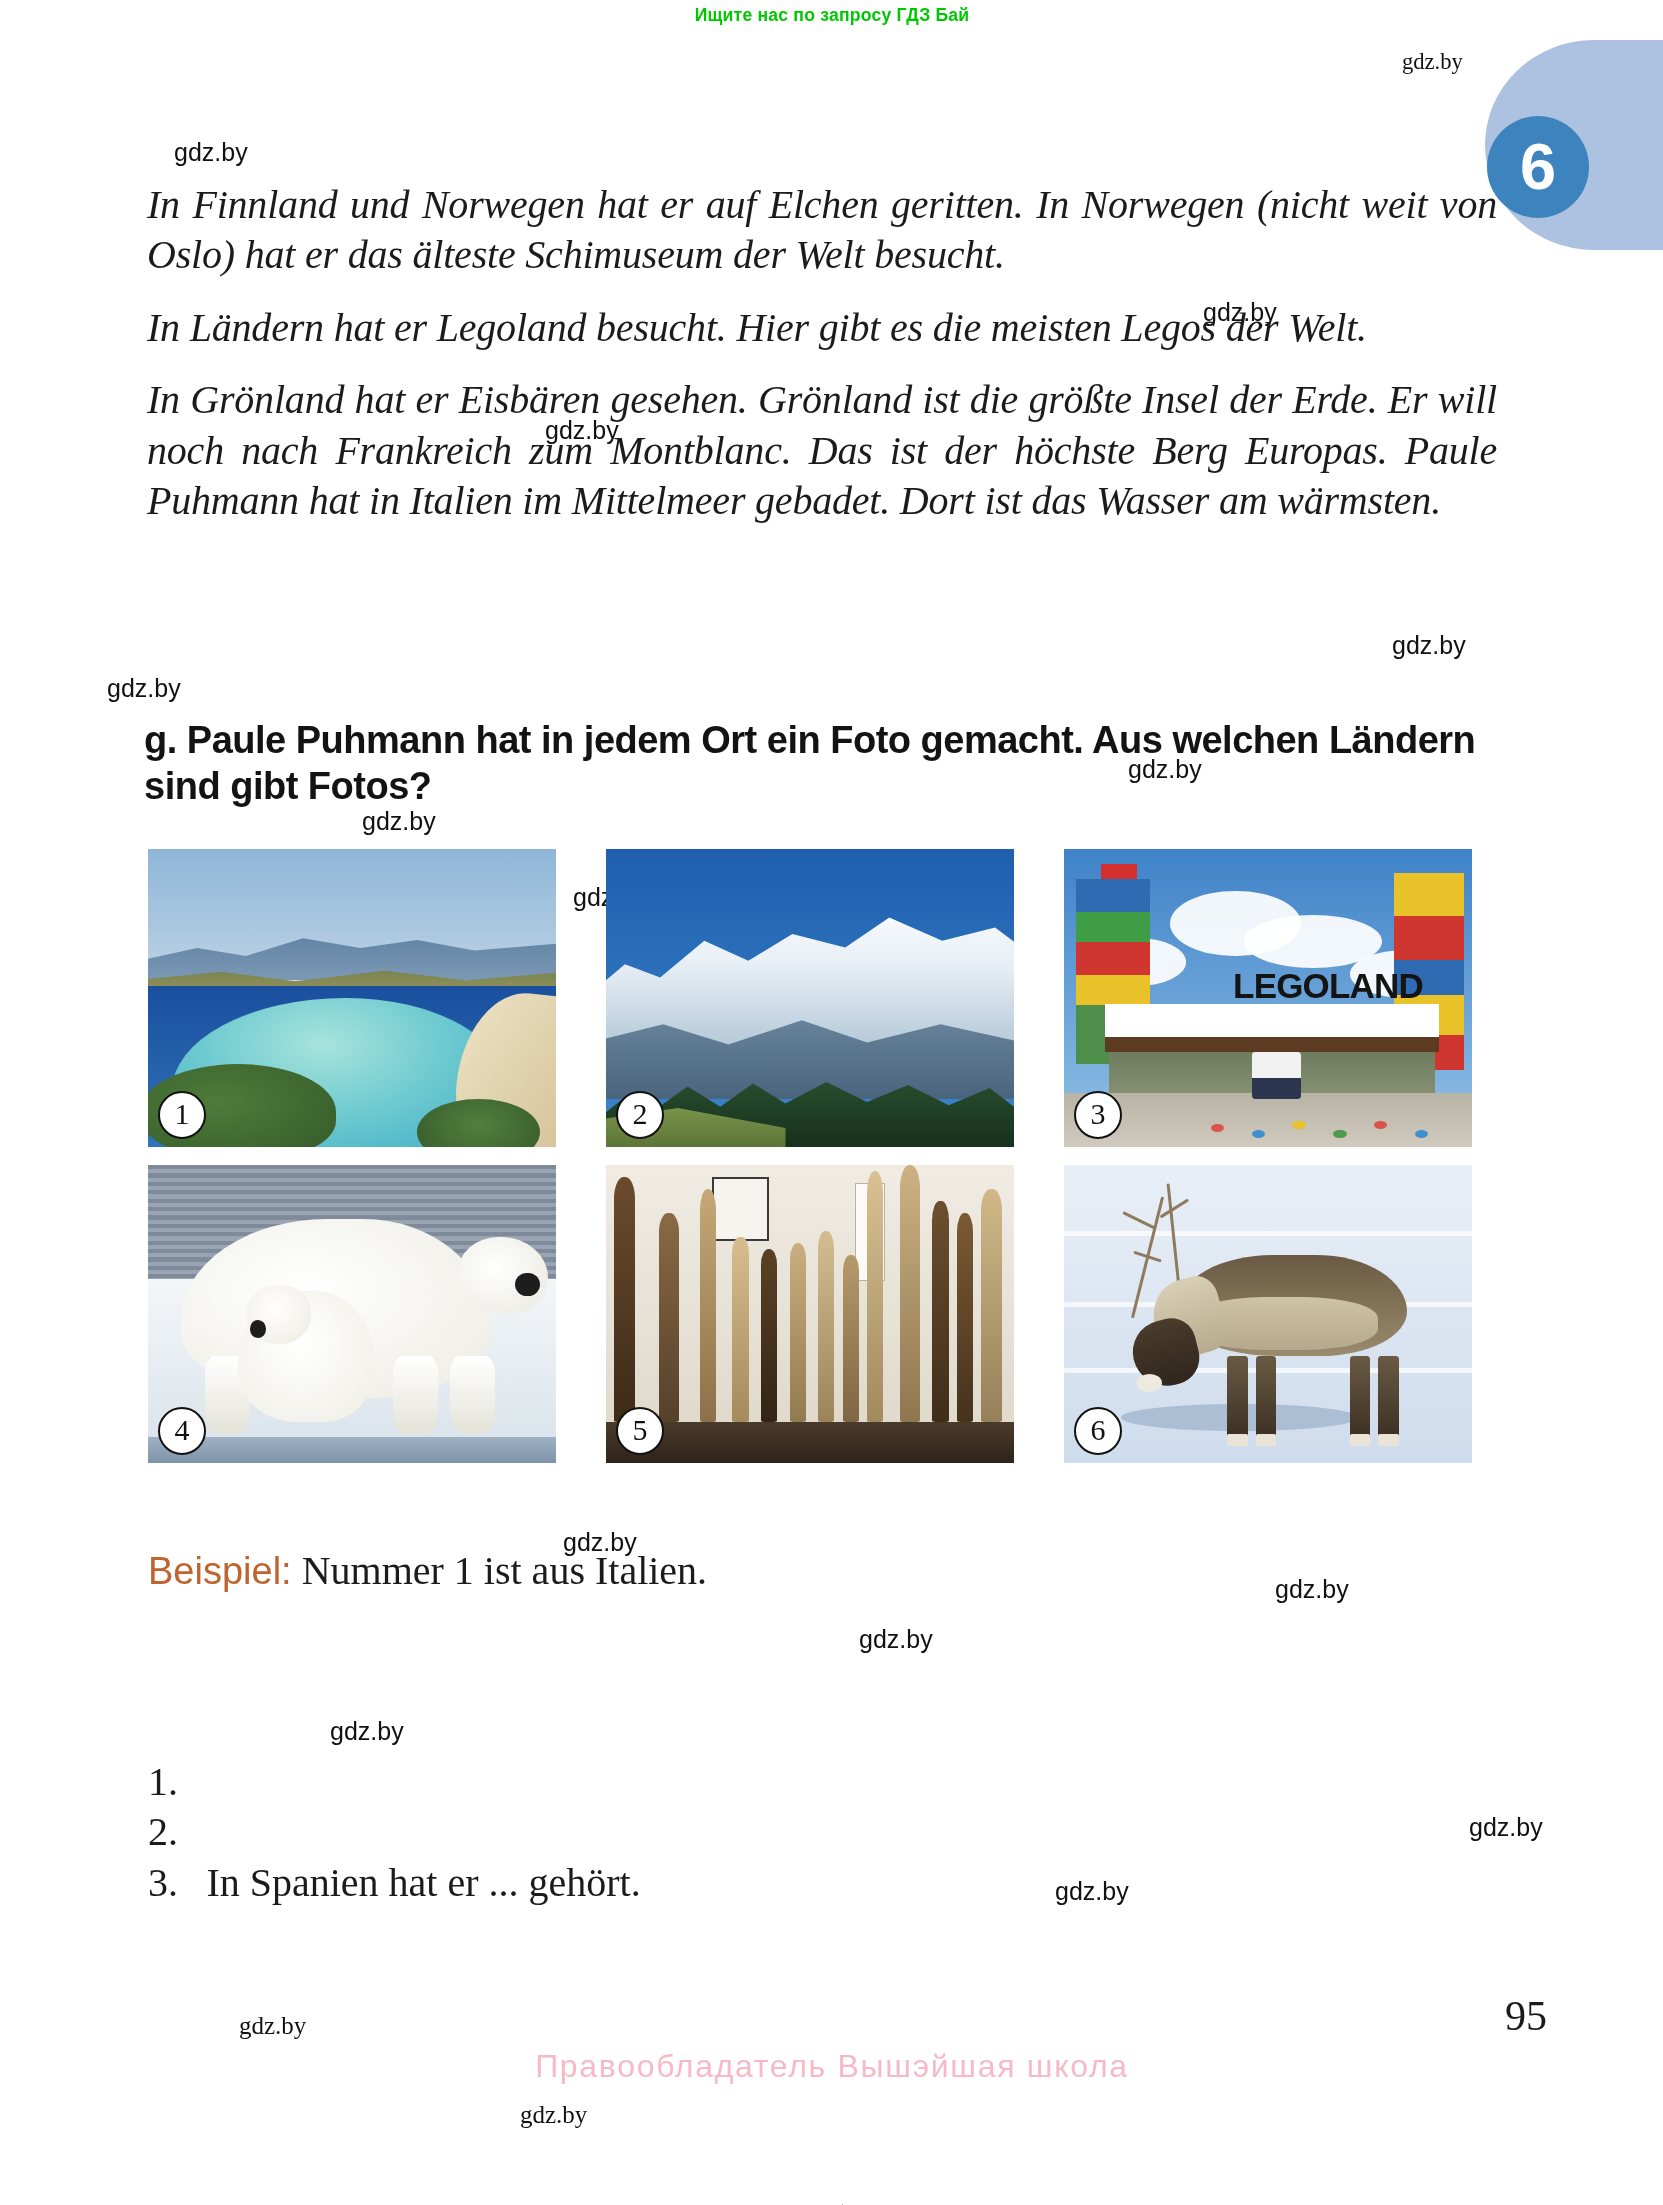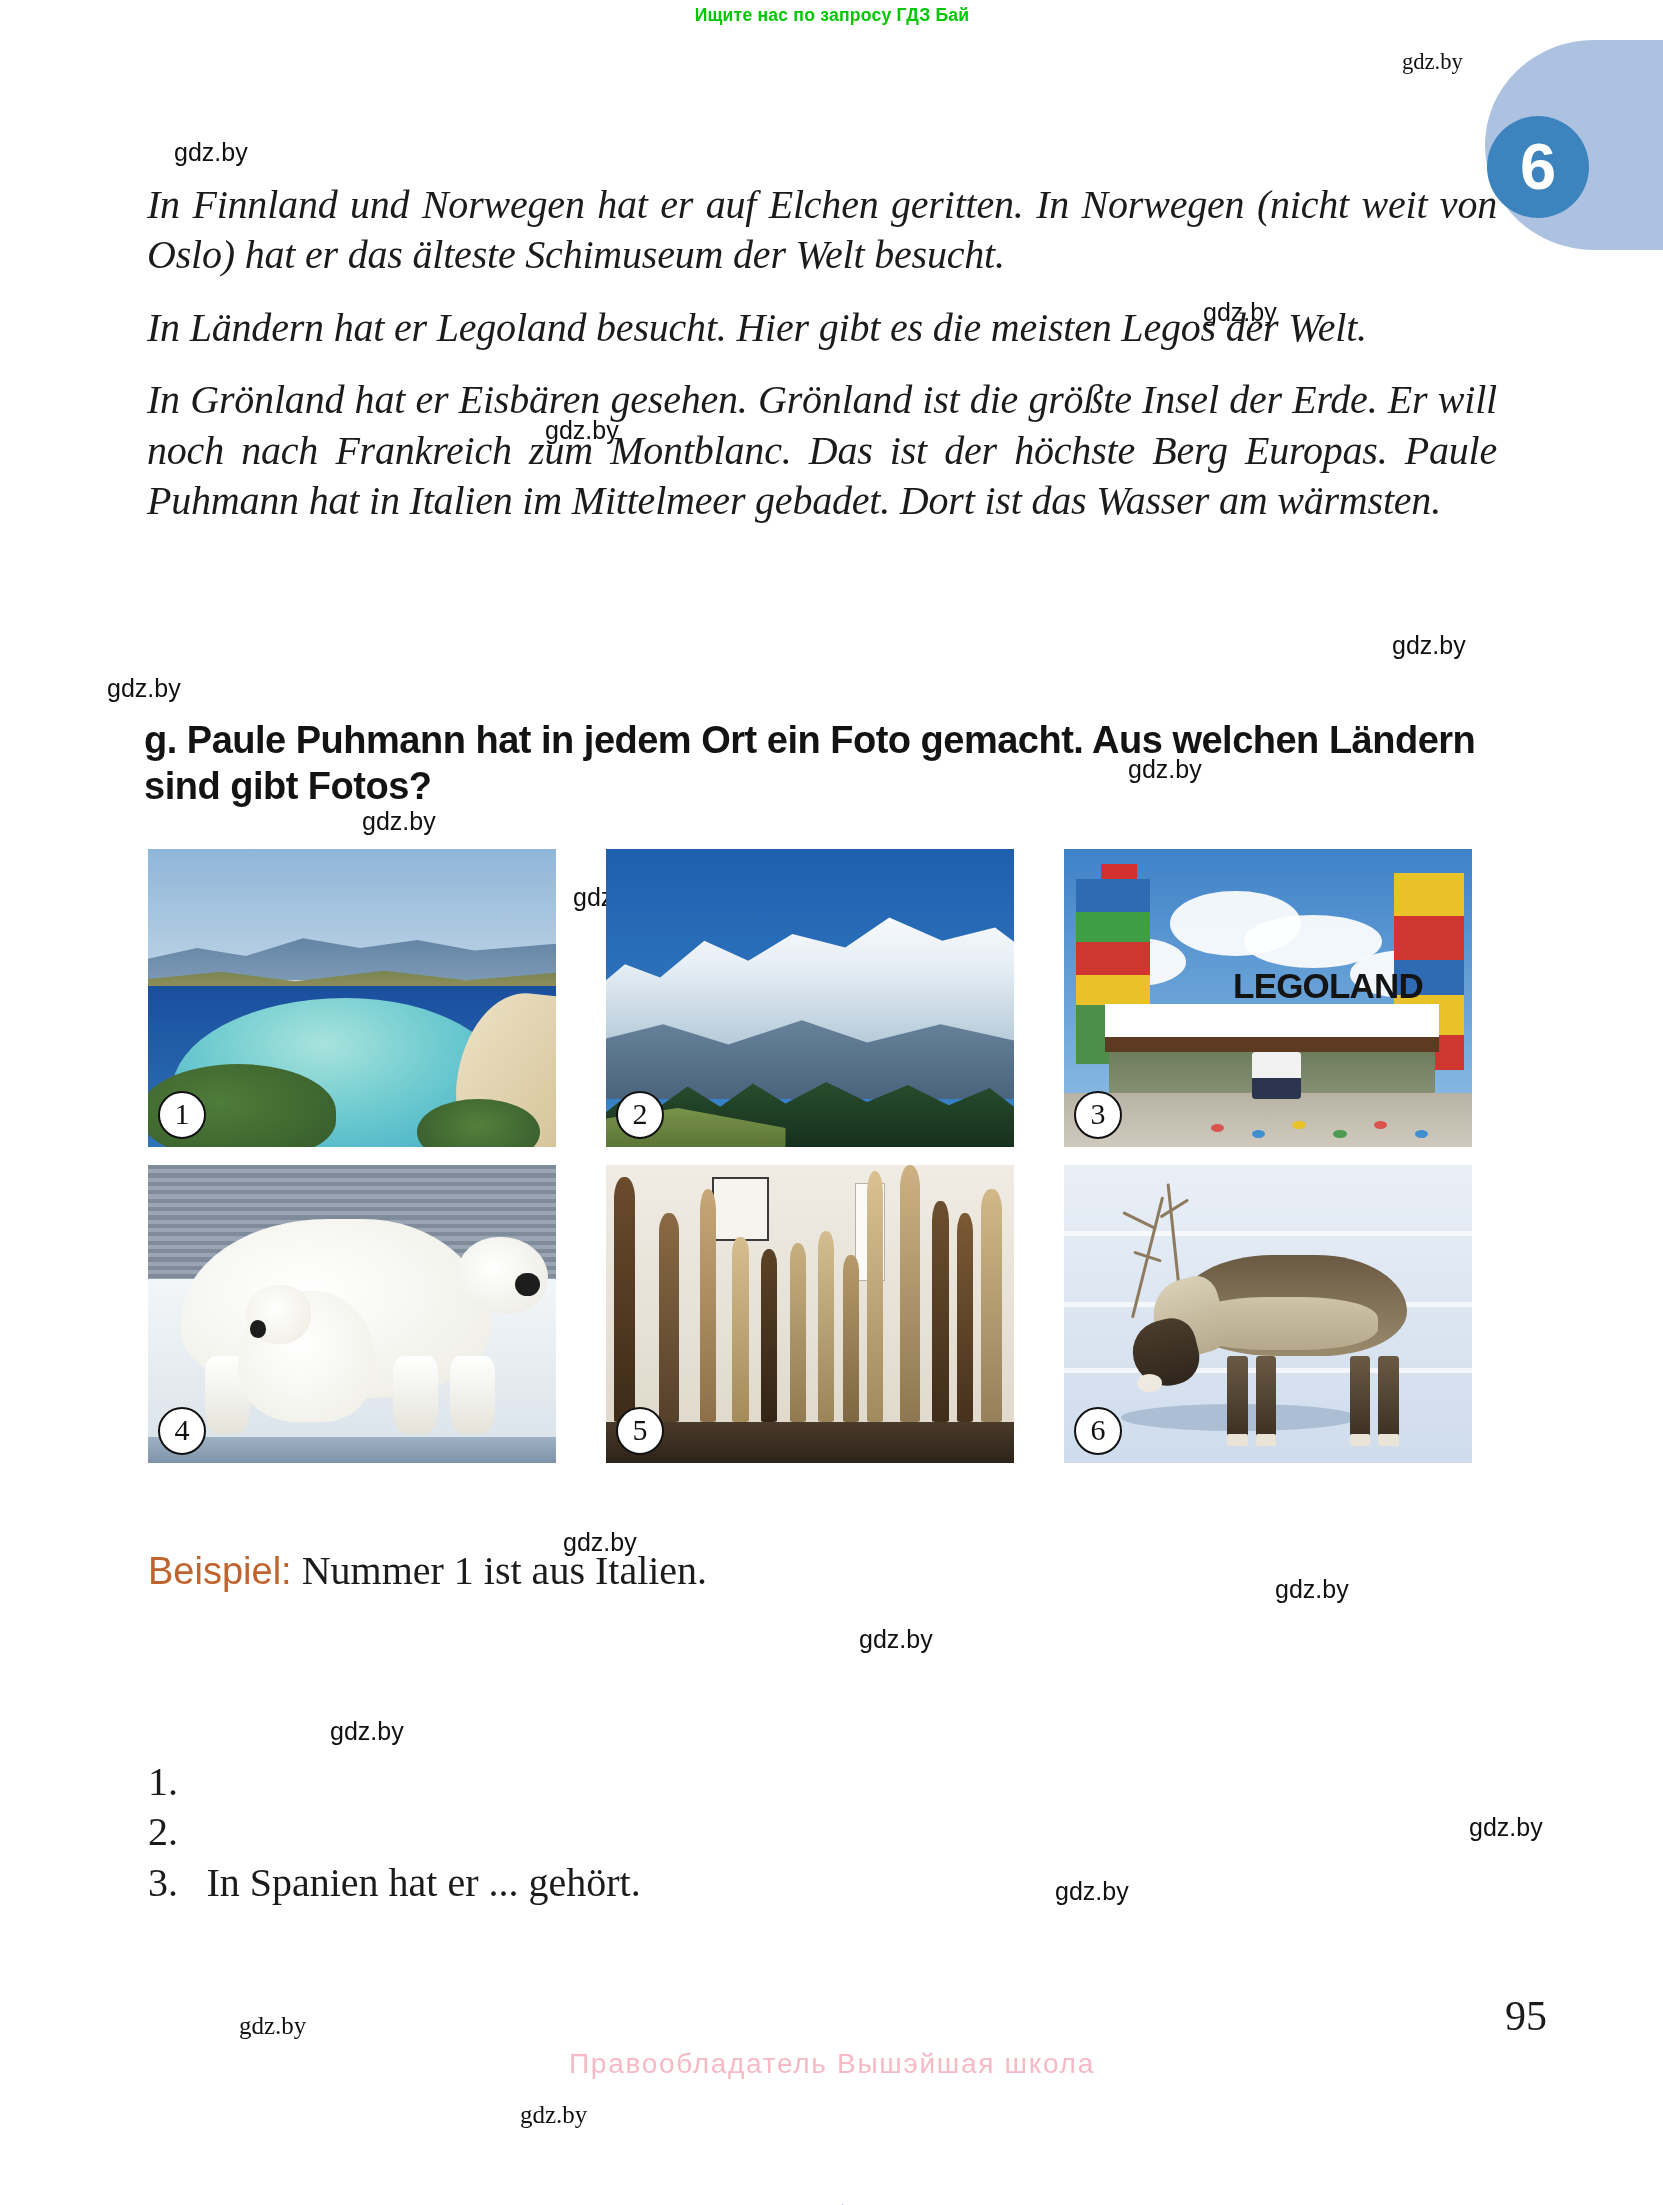--- a/index.html
+++ b/index.html
@@ -307,21 +307,21 @@
     top: 1992px;
     font-size: 42px;
   }
   .copyright {
     position: absolute;
     left: 0;
     top: 2048px;
     width: 100%;
     text-align: center;
     font-family: "Liberation Sans", sans-serif;
-    font-size: 28px;
+    font-size: 32px;
     letter-spacing: 1.7px;
     color: #f7b9c6;
   }
   .footer-links {
     position: absolute;
     left: 0;
     top: 2162px;
     width: 100%;
     text-align: center;
     font-family: "Liberation Serif", serif;

